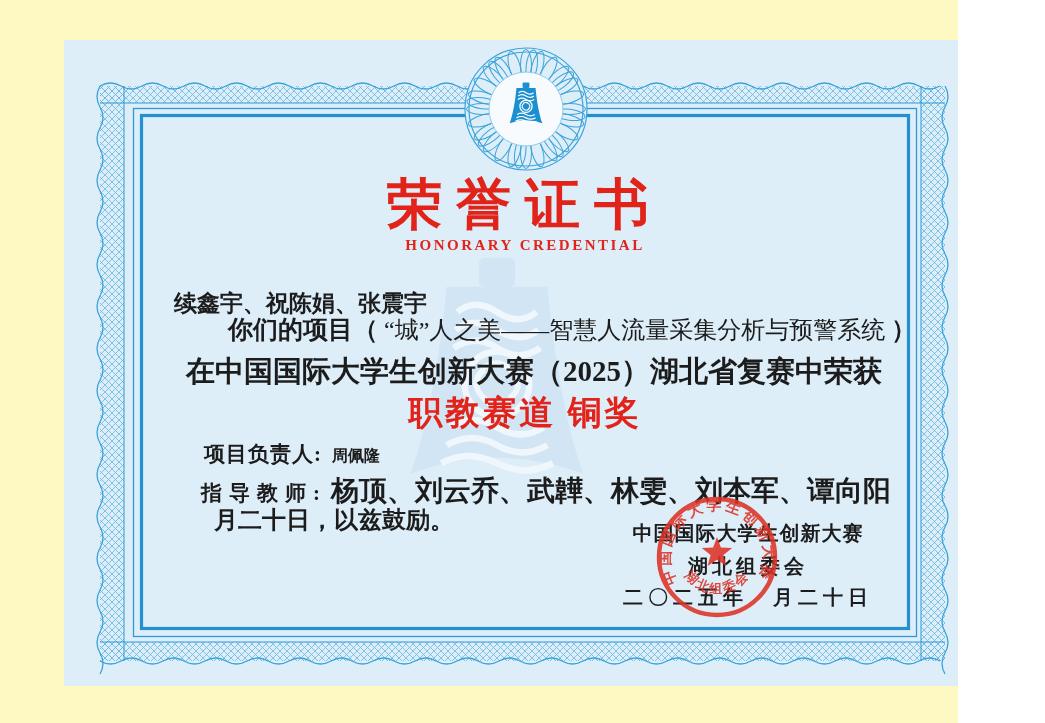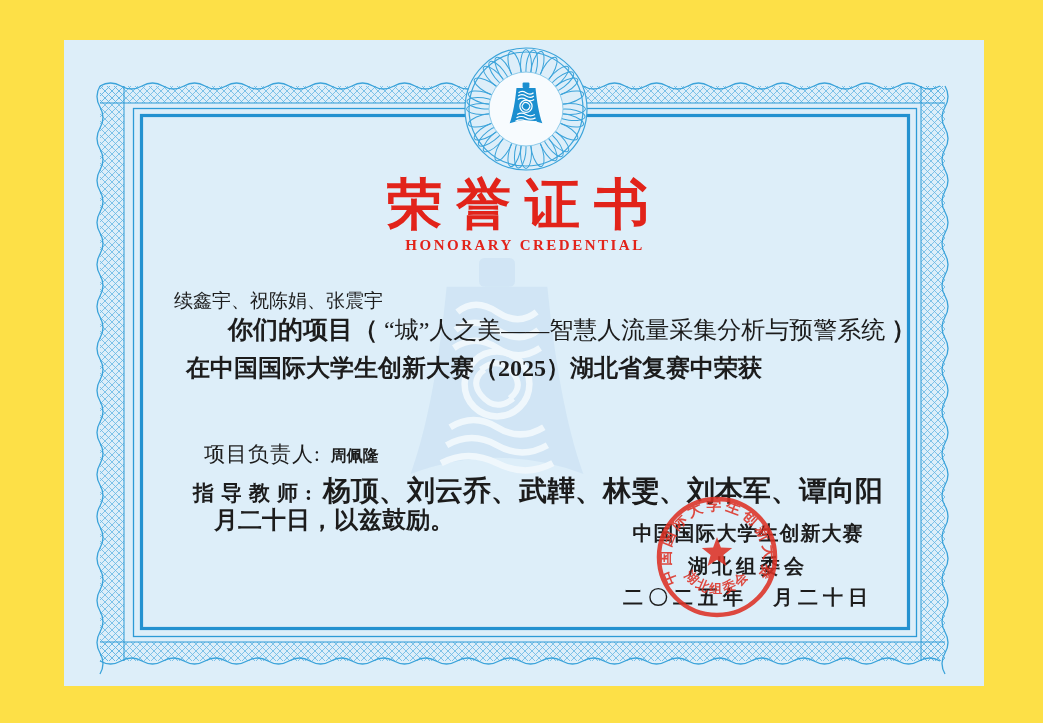--- a/index.html
+++ b/index.html
@@ -1,36 +1,36 @@
 <!DOCTYPE html>
 <html><head>
 <meta charset="utf-8">
 <style>
   html,body{margin:0;padding:0;background:#fff;}
-  .page{position:relative;width:1043px;height:723px;background:#fde047;overflow:hidden;
+  .page{position:relative;width:958px;height:723px;background:#fef9c3;overflow:hidden;
         font-family:"Liberation Serif","DejaVu Serif",serif;}
   .deco{position:absolute;left:0;top:0;z-index:0;}
   .t{position:absolute;z-index:2;color:#1c1c1c;white-space:nowrap;}
   .center{text-align:center;}
   .title{left:140px;top:168px;width:770px;font-size:55px;font-weight:bold;
          letter-spacing:14px;color:#e2231a;}
   .subtitle{left:140px;top:237px;width:770px;font-size:15px;font-weight:bold;
             letter-spacing:2.5px;color:#e2231a;}
   .recip1{left:174px;top:260px;font-size:21.5px;font-weight:600;}
-  .recip2{left:174px;top:288px;font-size:19px;font-weight:400;}
+  .recip2{left:174px;top:288px;font-size:23px;font-weight:700;}
   .projline{left:228px;top:313px;font-size:25px;font-weight:bold;}
   .projline .pname{font-size:24px;font-weight:400;padding:0 6px;}
-  .compline{left:186px;top:352px;font-size:24px;font-weight:bold;}
+  .compline{left:186px;top:352px;font-size:29px;font-weight:bold;}
   .award{left:140px;top:390px;width:770px;font-size:34px;font-weight:bold;
          letter-spacing:3px;color:#e2231a;}
   .leader{left:204px;top:440px;font-size:21px;}
-  .leader .lbl{font-weight:normal;letter-spacing:1px;}
+  .leader .lbl{font-weight:bold;letter-spacing:1px;}
   .leader .val{font-size:16px;font-weight:600;margin-left:10px;}
   .advisors{left:193px;top:472px;font-size:21px;}
-  .advisors .lbl{font-weight:bold;letter-spacing:7px;}
+  .advisors .lbl{font-weight:bold;letter-spacing:7px;margin-left:8px;}
   .advisors .val{font-size:28px;font-weight:600;margin-left:4px;}
   .closing{left:214px;top:504px;font-size:24px;font-weight:bold;}
   .issuer1{left:598px;top:520px;width:300px;font-size:20px;font-weight:600;letter-spacing:1px;}
   .issuer2{left:598px;top:553px;width:300px;font-size:20px;font-weight:600;letter-spacing:4px;}
   .dateline{left:598px;top:584px;width:300px;font-size:20px;font-weight:600;letter-spacing:5px;}
   .seal{position:absolute;left:652px;top:492px;z-index:5;}
 </style>
 </head>
 <body>
 
@@ -125,20 +125,21 @@
 
   <div class="t title center">荣誉证书</div>
   <div class="t subtitle center">HONORARY CREDENTIAL</div>
 
   <div class="t recip2">续鑫宇、祝陈娟、张震宇</div>
 
   <div class="t projline"><span>你们的项目（</span><span class="pname">“城”人之美——智慧人流量采集分析与预警系统</span><span>）</span></div>
 
   <div class="t compline">在中国国际大学生创新大赛（2025）湖北省复赛中荣获</div>
 
+  <div class="t award center">职教赛道 铜奖</div>
 
   <div class="t leader"><span class="lbl">项目负责人:</span><span class="val">周佩隆</span></div>
 
   <div class="t advisors"><span class="lbl">指导教师:</span><span class="val">杨顶、刘云乔、武韡、林雯、刘本军、谭向阳</span></div>
 
   <div class="t closing">月二十日，以兹鼓励。</div>
 
   <div class="t issuer1 center">中国国际大学生创新大赛</div>
   <div class="t issuer2 center">湖北组委会</div>
   <div class="t dateline center">二〇二五年　月二十日</div>

